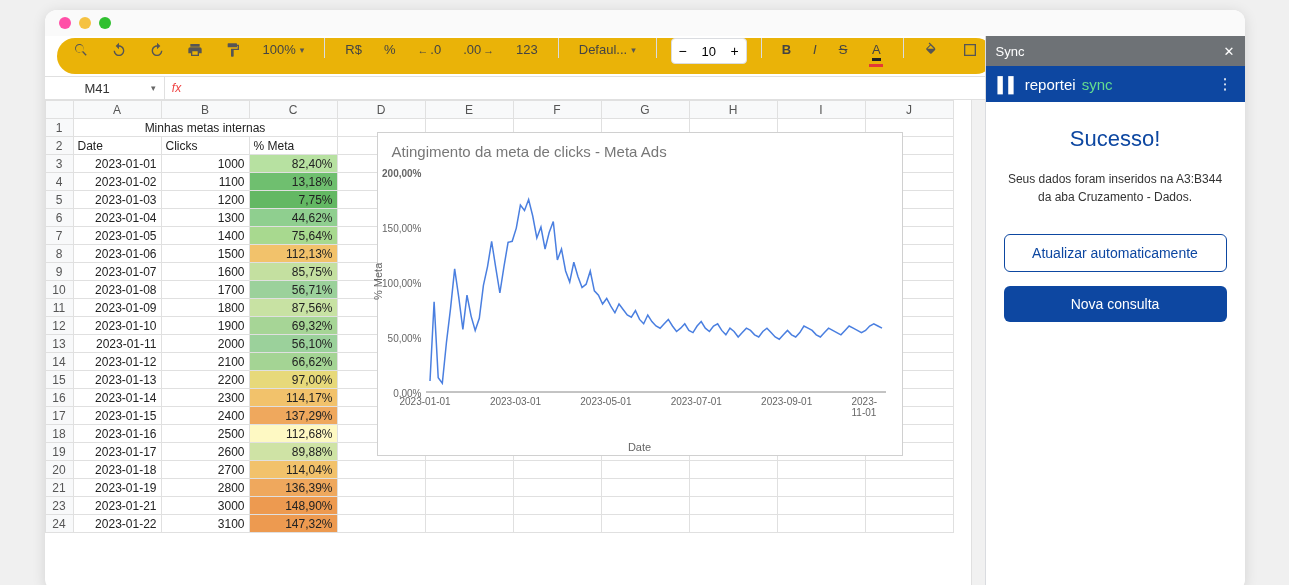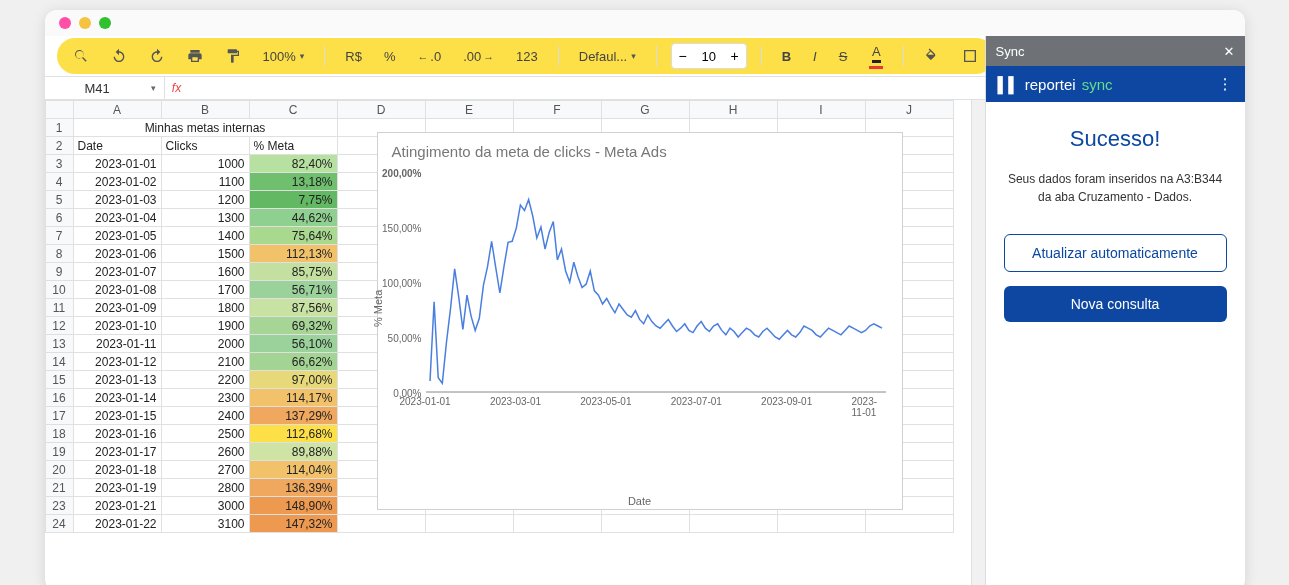--- a/index.html
+++ b/index.html
@@ -8,21 +8,21 @@
   .titlebar { height: 26px; background: #fafafa; display: flex; align-items: center; padding-left: 14px; gap: 8px; }
   .dot { width: 12px; height: 12px; border-radius: 50%; }
   .dot.red { background: #ff4fa7; }
   .dot.yellow { background: #f5c242; }
   .dot.green { background: #30c030; }
   .content { display: flex; height: 555px; }
   .main { flex: 1; display: flex; flex-direction: column; overflow: hidden; }
 
   
   .toolbar { height: 40px; display: flex; align-items: center; padding: 6px 12px; gap: 4px; }
-  .tb-pill { background: #fde047; border-radius: 24px; height: 36px; display:flex; align-items:center; padding: 0 10px; gap:10px; flex:1;}
+  .tb-pill { background: #eab308; border-radius: 24px; height: 36px; display:flex; align-items:flex-start; padding: 0 10px; gap:10px; flex:1;}
   .tb-item { color:#444; font-size:13px; padding:4px 6px; display:flex;align-items:center;gap:2px;cursor:pointer; border-radius:4px;}
   .tb-sep { width:1px; height:20px; background:#dadce0; margin:0 4px;}
   .fontsize-box { display:flex; align-items:center; border:1px solid #dadce0; border-radius:4px; background:#fff; }
   .fontsize-box .btn { width:22px; height:24px; display:flex;align-items:center;justify-content:center;font-size:14px;cursor:pointer;}
   .fontsize-box input { width:30px; border:none; text-align:center; font-size:13px; }
   .font-underline { border-bottom:3px solid #222; padding-bottom:1px;}
   .textcolor { display:flex;flex-direction:column;align-items:center;}
   .textcolor .bar{ height:3px;width:14px;background:#e53935;margin-top:1px;}
   .dropdown-caret::after { content:"▾"; font-size:9px; margin-left:2px; color:#555;}
 
@@ -42,21 +42,21 @@
   .rowhead { width:28px; background:#f8f9fa; text-align:center; color:#555;}
   .colA { width:88px; text-align:right;}
   .colB { width:88px; text-align:right;}
   .colC { width:88px; text-align:right;}
   .colWide { width:88px; }
   .title-cell { text-align:center; }
   .hd { text-align:left !important; }
   .scroll-v { width:14px; background:#f1f1f1; border-left:1px solid #e0e0e0;}
 
   
-  .chart { position:absolute; top:32px; left:332px; width:526px; height:378px; background:#fff; border:1px solid #d0d0d0; }
+  .chart { position:absolute; top:32px; left:332px; width:526px; height:324px; background:#fff; border:1px solid #d0d0d0; }
   .chart-title { font-size:15px; color:#777; padding:10px 14px 4px;}
   .chart-body { position:relative; height:260px; margin:0 14px 0 48px;}
   .chart-ylabel { position:absolute; left:6px; top:50%; transform:rotate(-90deg) translateY(-50%); transform-origin:left center; font-size:11px; color:#666;}
   .chart-xlabel { position:absolute; left:0; right:0; bottom:2px; text-align:center; font-size:11px; color:#666;}
   .axis-label { position:absolute; font-size:10px; color:#666;}
   .chart-line { stroke:#4a7fe0; stroke-width:1.5; fill:none;}
   .chart-axis { stroke:#888; stroke-width:1;}
 
   
   .sidebar { width:260px; background:#fff; border-left:1px solid #dadce0; display:flex; flex-direction:column;}
@@ -399,21 +399,21 @@
                   <td></td>
                   <td></td>
                   <td></td>
                   <td></td>
                   <td></td>
                 </tr>
                 <tr>
                   <th class="rowhead">18</th>
                   <td class="colA">2023-01-16</td>
                   <td class="colB">2500</td>
-                  <td class="colC" style="background:#fde047">112,68%</td>
+                  <td class="colC" style="background:#fef9c3">112,68%</td>
                   <td></td>
                   <td></td>
                   <td></td>
                   <td></td>
                   <td></td>
                   <td></td>
                   <td></td>
                 </tr>
                 <tr>
                   <th class="rowhead">19</th>

